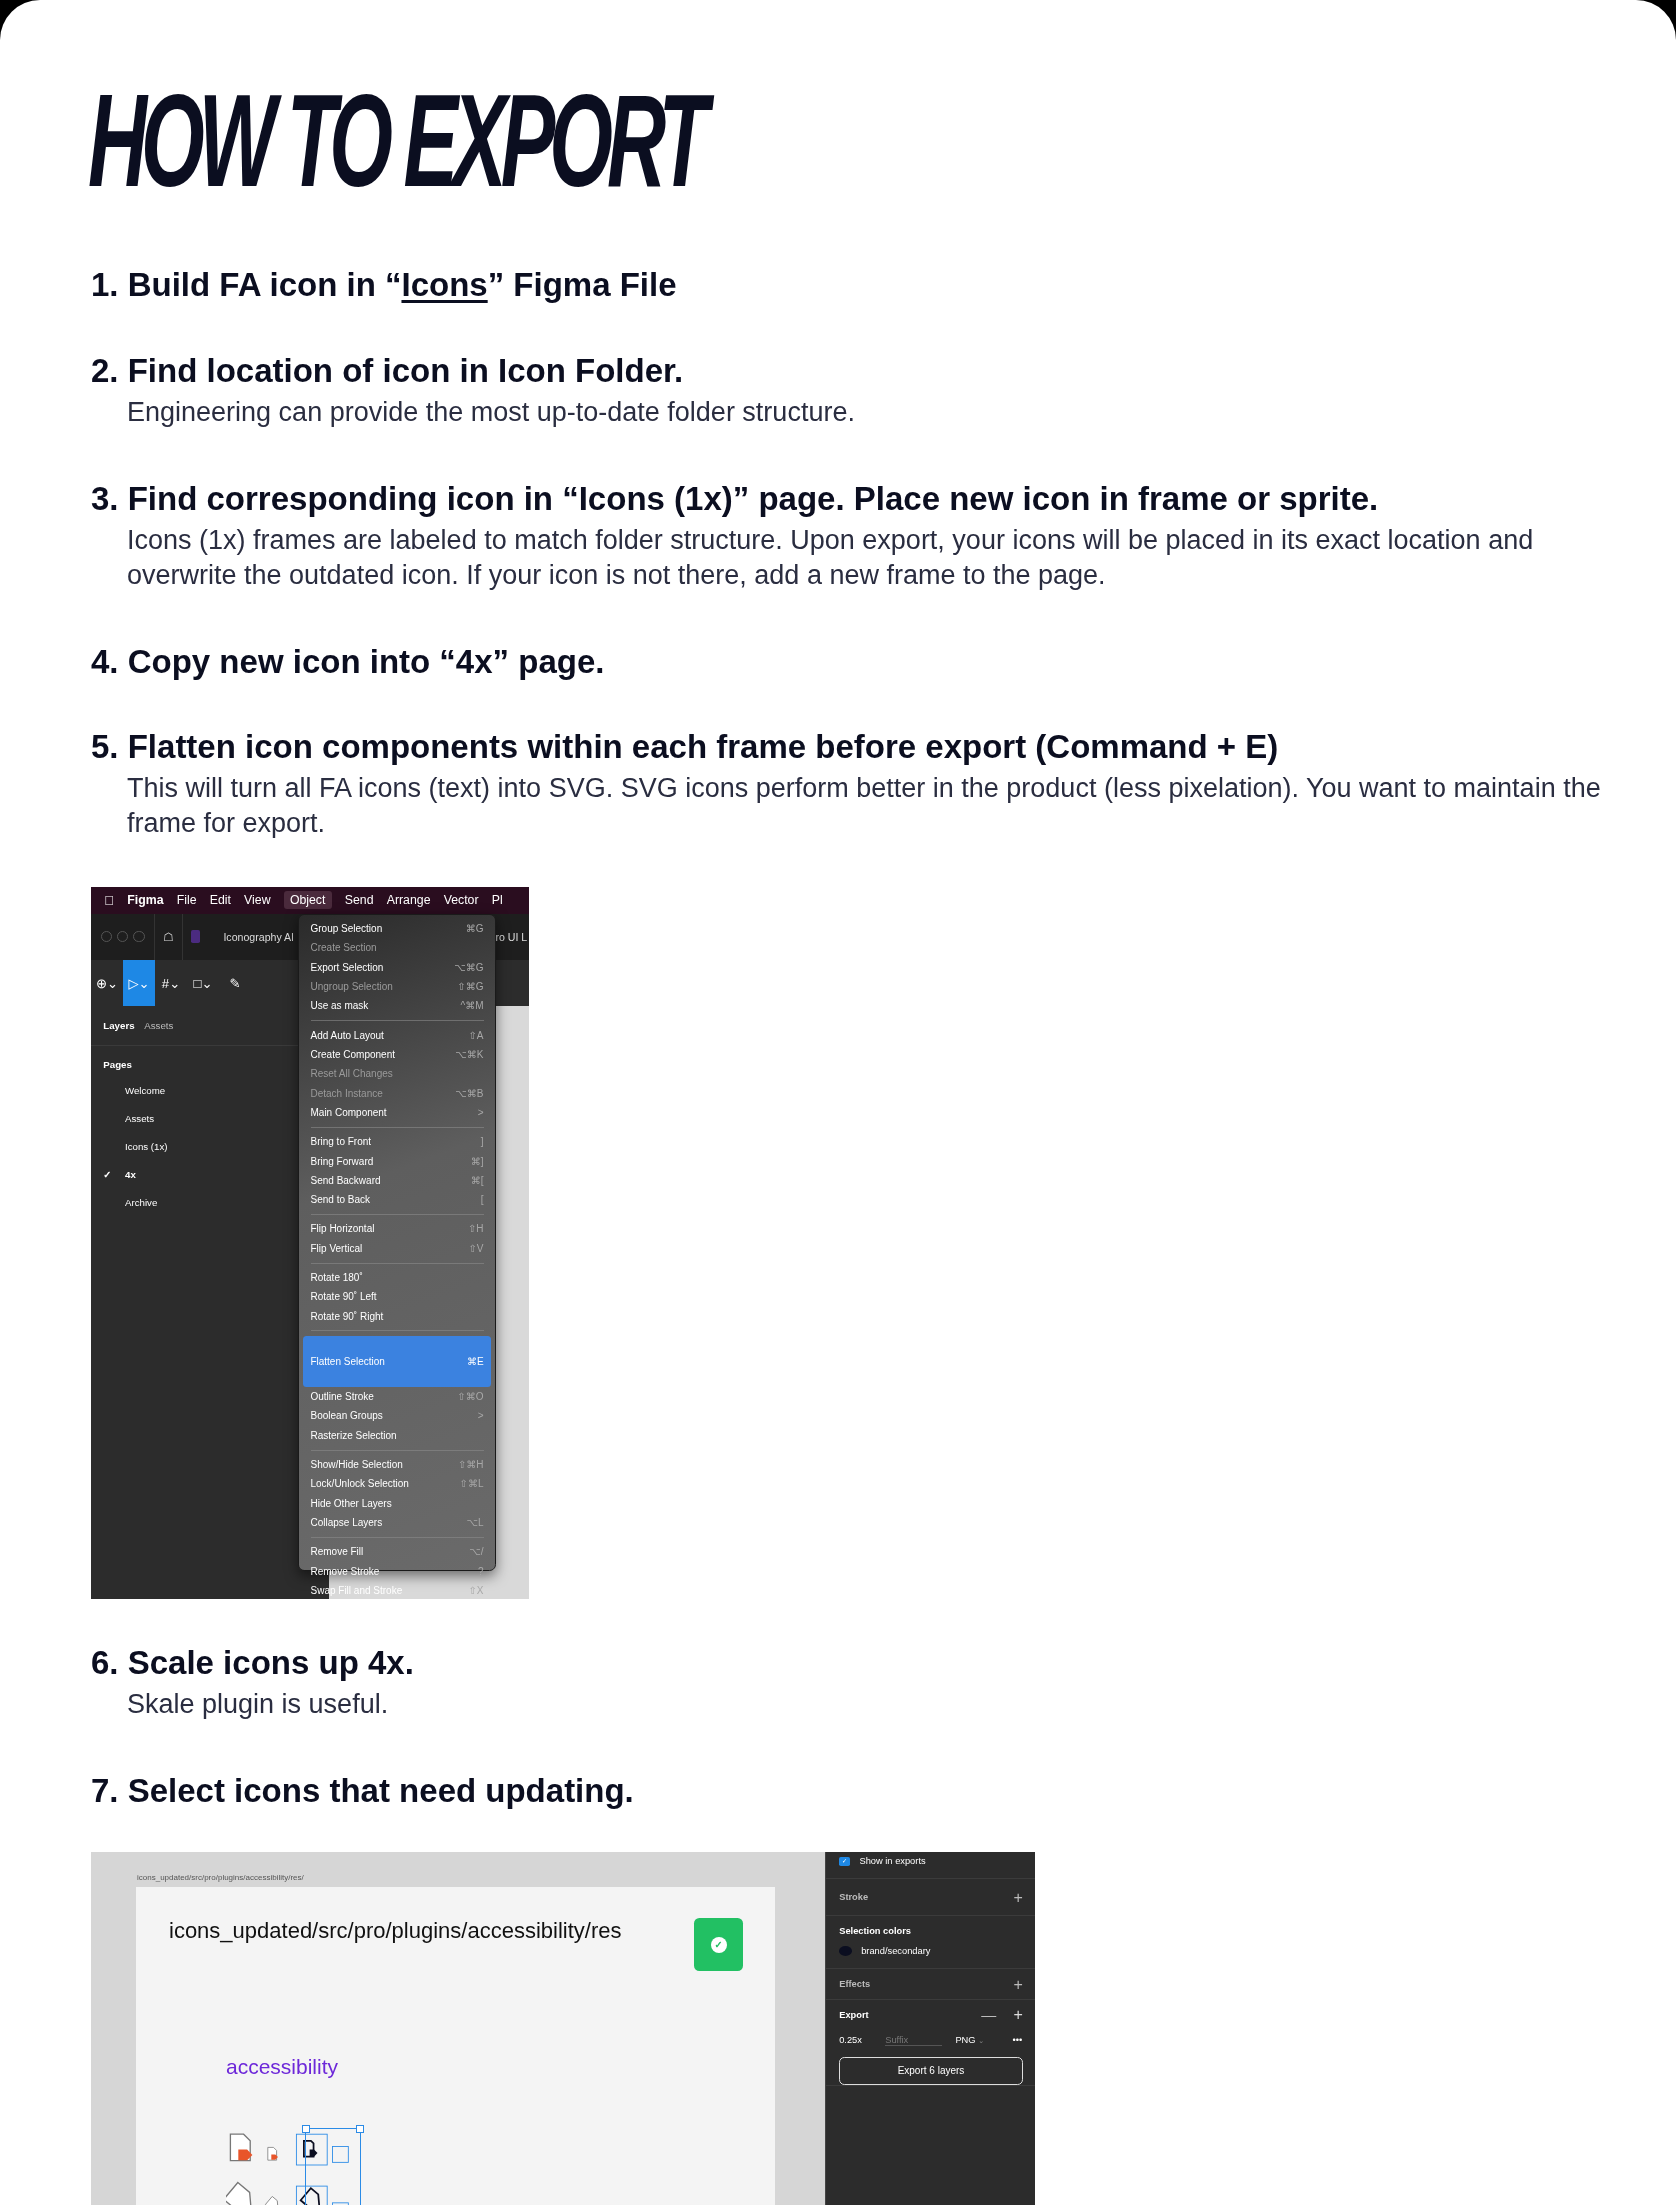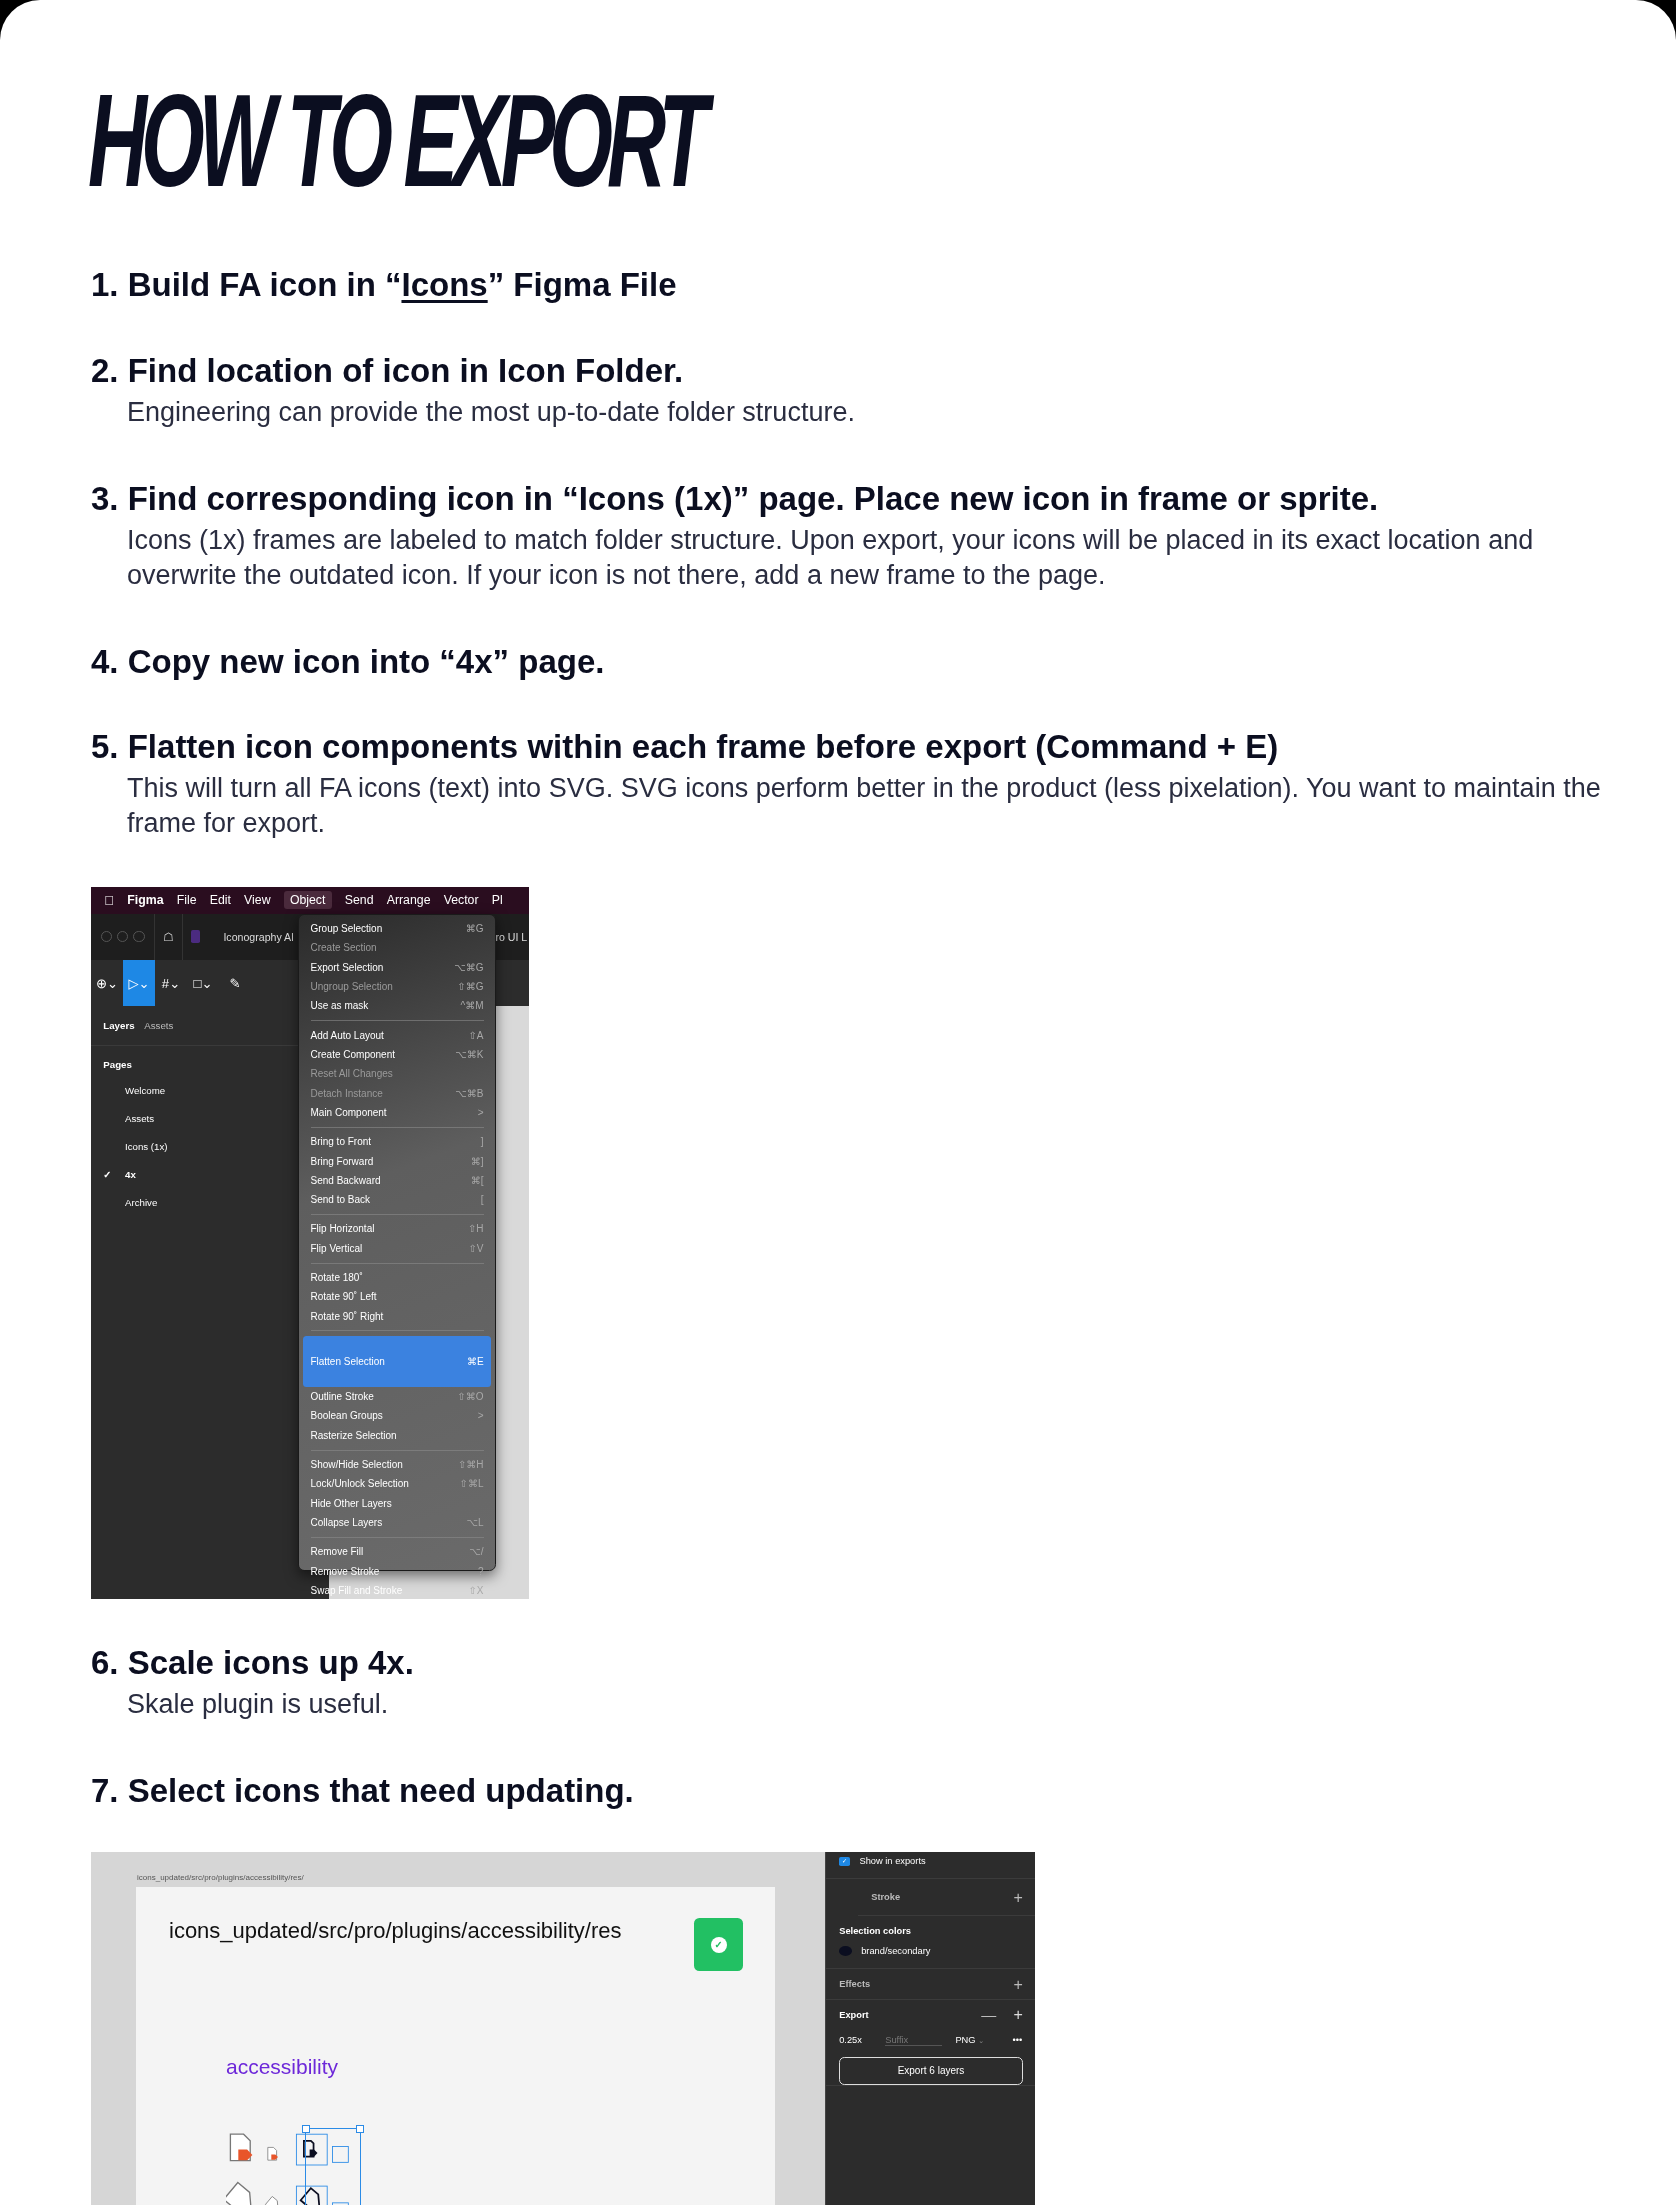--- a/index.html
+++ b/index.html
@@ -350,21 +350,21 @@
     <div class="s2-sel">
       <div class="s2-handle" style="left:-4.4px;top:-4.4px;"></div>
       <div class="s2-handle" style="right:-4.4px;top:-4.4px;"></div>
 
     </div>
 
     <div class="s2-panel">
       <div class="s2-row" style="height:26.5px;line-height:13.2px;padding-top:2.6px;">
         <span class="s2-chk">✓</span><span>Show in exports</span>
       </div>
-      <div class="s2-row" style="height:37px;line-height:37px;margin-left:32px;">
+      <div class="s2-row" style="height:37px;line-height:37px;">
         <span class="s2-lbl-dim">Stroke</span>
         <span class="plus">+</span>
       </div>
       <div class="s2-row" style="height:53px;padding-top:10.6px;">
         <div style="font-weight:bold;">Selection colors</div>
         <div style="margin-top:9.7px;">
           <span class="s2-swatch"></span><span>brand/secondary</span>
         </div>
       </div>
       <div class="s2-row" style="height:31px;line-height:31px;">

